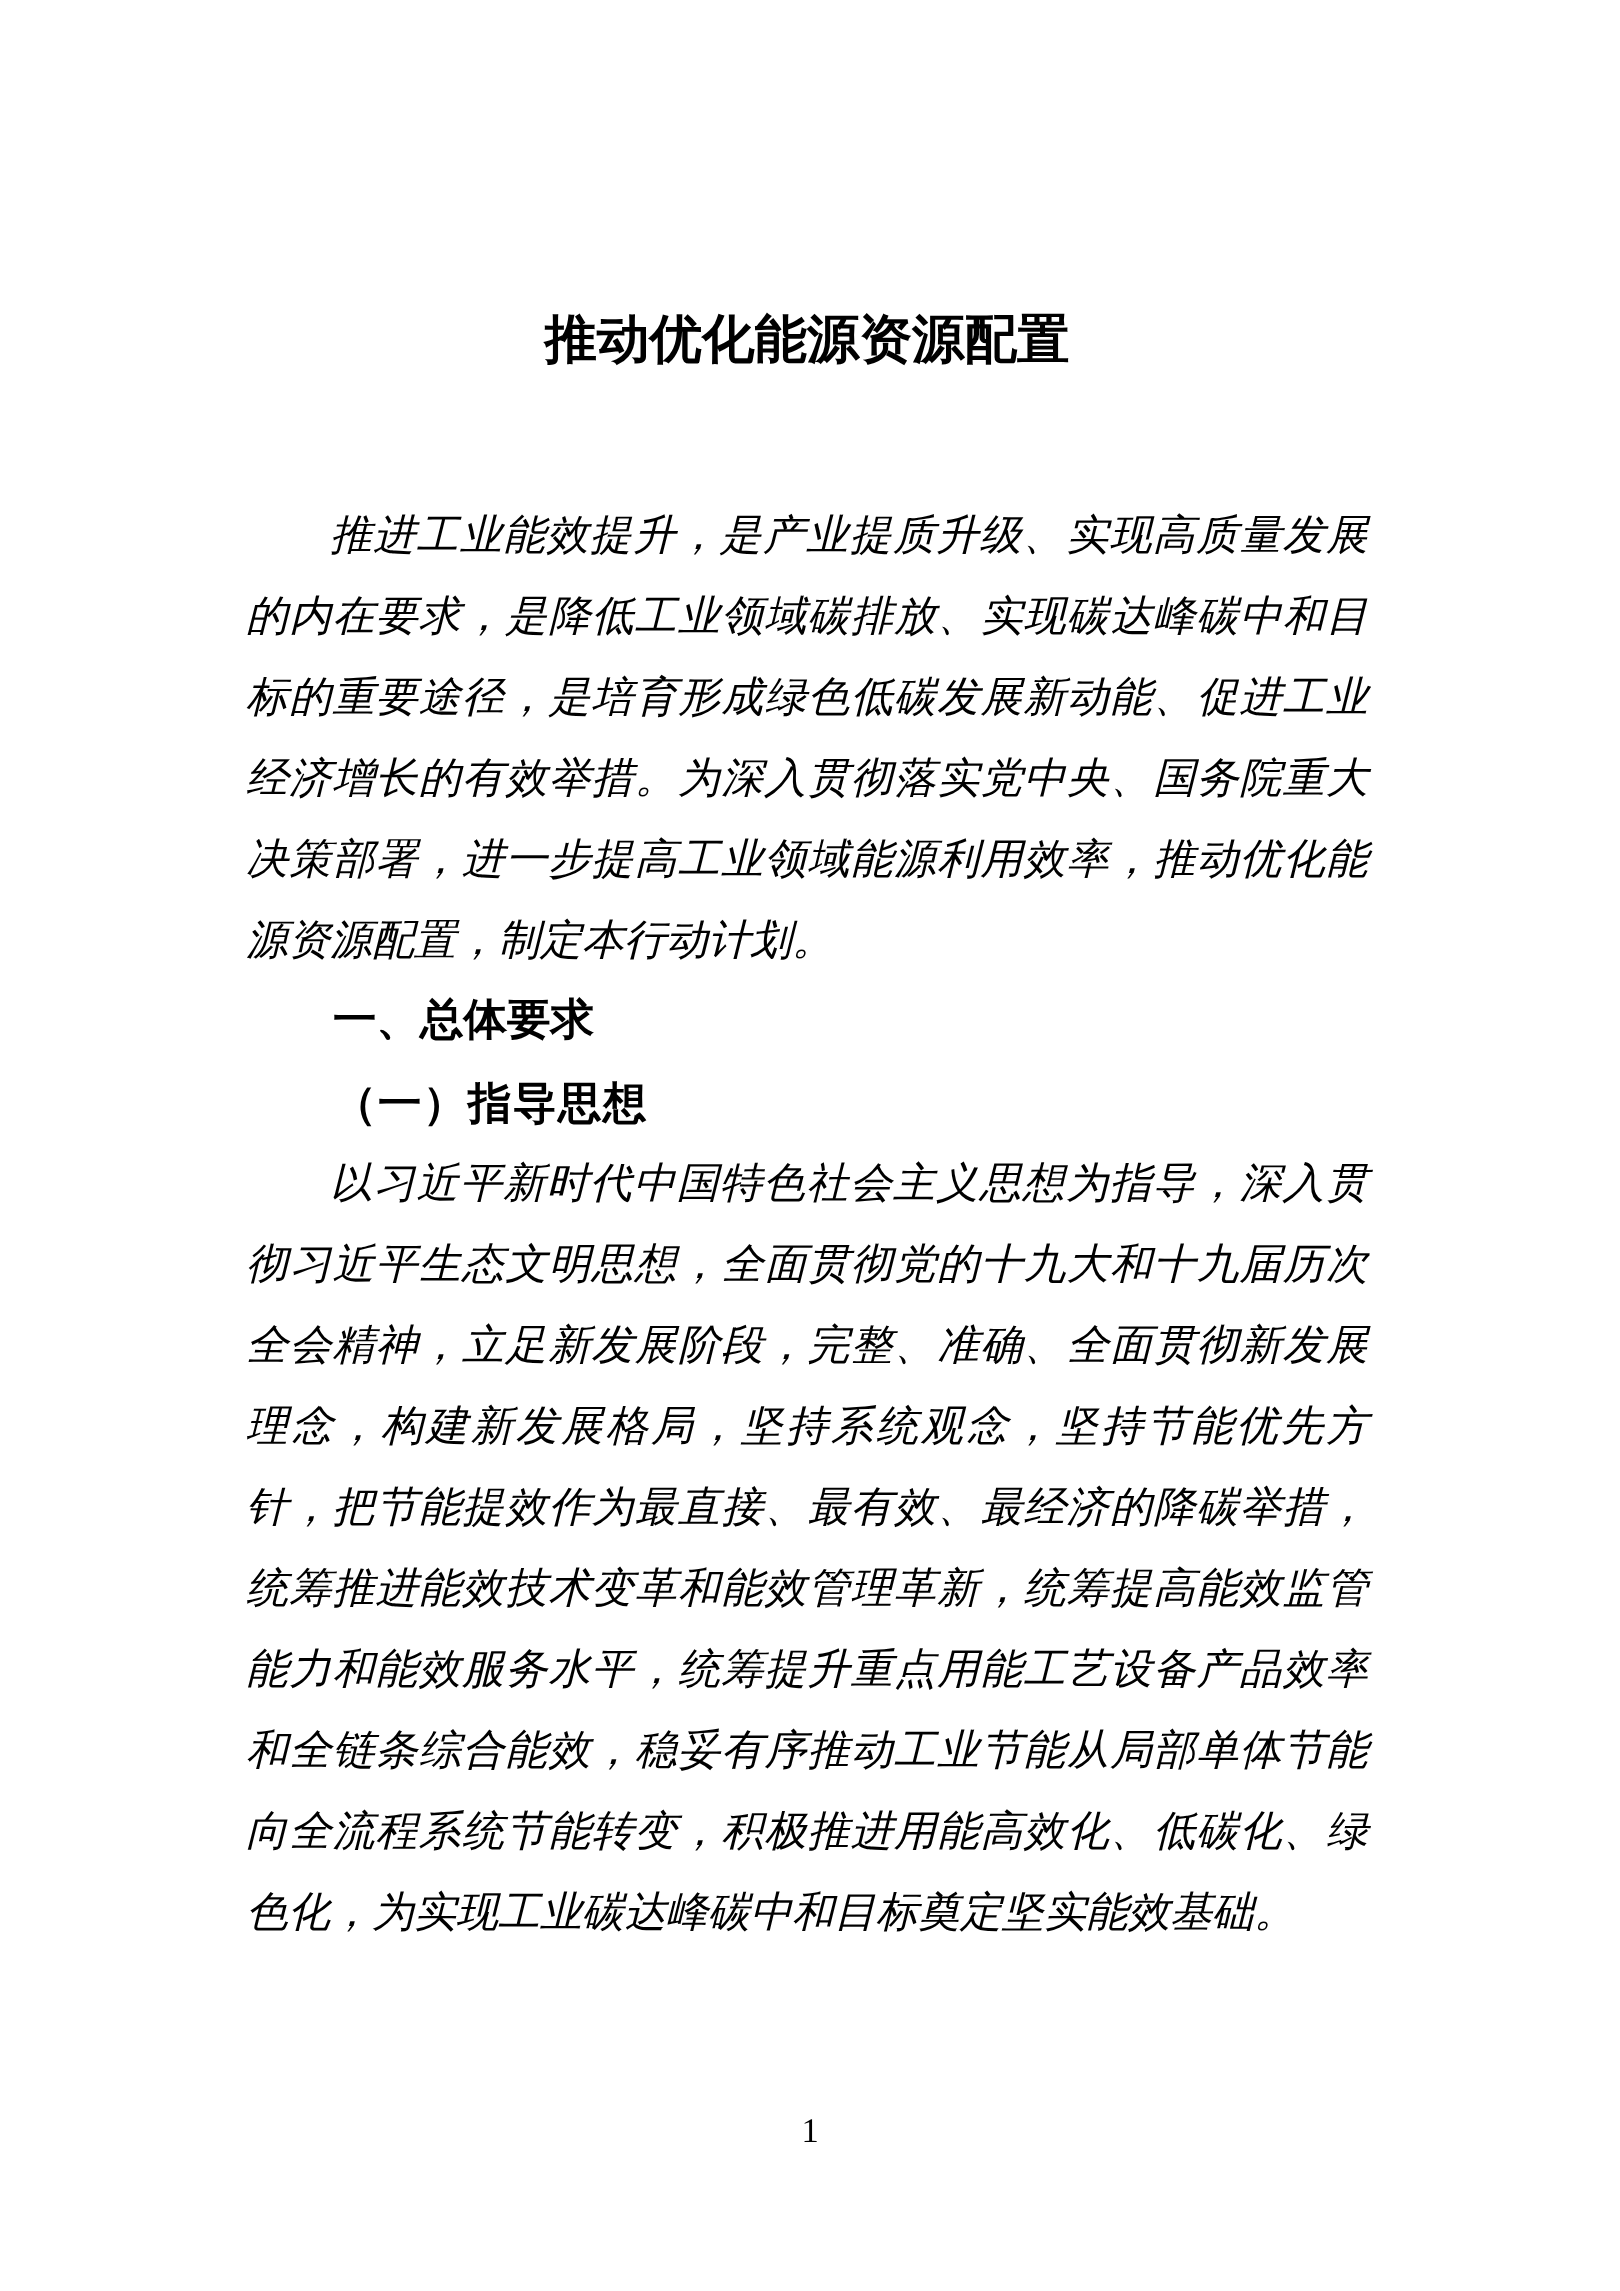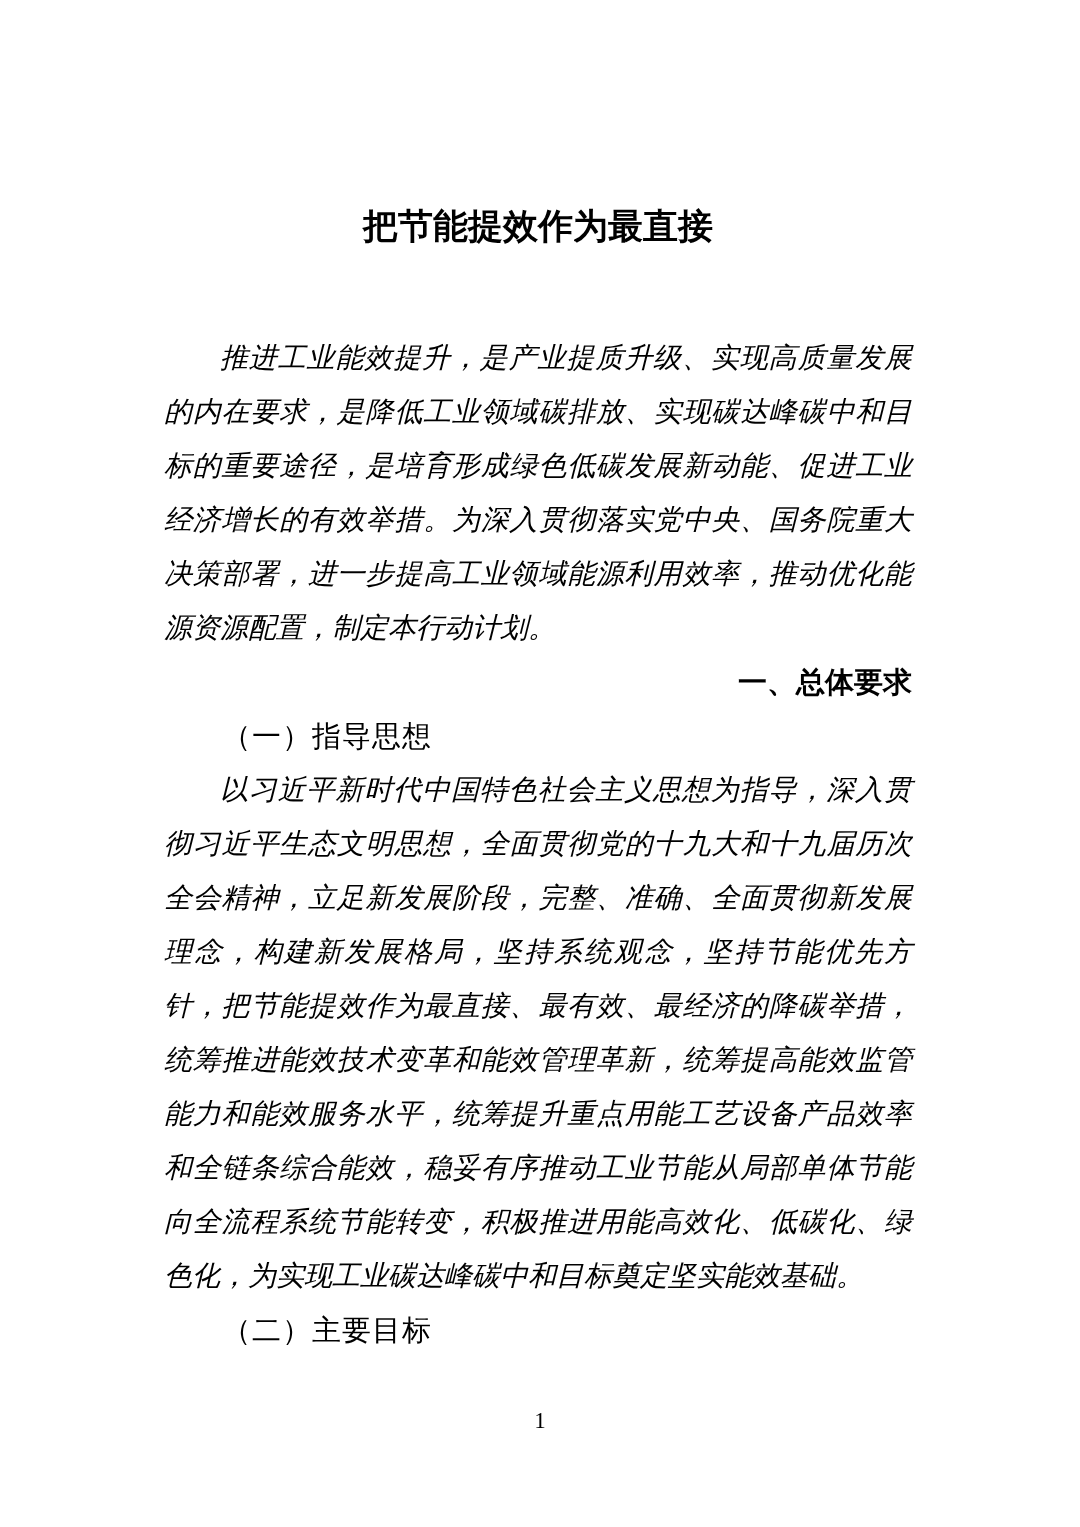--- a/index.html
+++ b/index.html
@@ -40,31 +40,30 @@
     text-justify: inter-character;
     text-indent: 56px;
     word-break: break-all;
     font-style: italic;
   }
   .para.first {
     margin-top: 81px;
   }
   .h-section {
     margin: 0;
-    font-family: Liberation Sans, sans-serif;
+    font-family: Liberation Mono, monospace;
     font-weight: 700;
     font-size: 29px;
     line-height: 54px;
     text-indent: 58px;
-    text-align: right;
   }
   .h-sub {
     margin: 0;
     font-family: "Liberation Serif", "DejaVu Serif", serif;
-    font-weight: 400;
+    font-weight: 700;
     font-size: 29px;
     line-height: 54px;
     text-indent: 58px;
     letter-spacing: 1px;
   }
   .page-number {
     position: absolute;
     top: 1406px;
     left: 0;
     width: 1080px;
@@ -73,29 +72,28 @@
     font-size: 23px;
     line-height: 30px;
   }
 </style>
 </head>
 <body>
 
 <div class="page">
   <div class="content">
 
-    <h1 class="doc-title">把节能提效作为最直接</h1>
+    <h1 class="doc-title">推动优化能源资源配置</h1>
 
     <p class="para first">推进工业能效提升，是产业提质升级、实现高质量发展的内在要求，是降低工业领域碳排放、实现碳达峰碳中和目标的重要途径，是培育形成绿色低碳发展新动能、促进工业经济增长的有效举措。为深入贯彻落实党中央、国务院重大决策部署，进一步提高工业领域能源利用效率，推动优化能源资源配置，制定本行动计划。</p>
 
     <h2 class="h-section">一、总体要求</h2>
 
     <h3 class="h-sub">（一）指导思想</h3>
 
     <p class="para">以习近平新时代中国特色社会主义思想为指导，深入贯彻习近平生态文明思想，全面贯彻党的十九大和十九届历次全会精神，立足新发展阶段，完整、准确、全面贯彻新发展理念，构建新发展格局，坚持系统观念，坚持节能优先方针，把节能提效作为最直接、最有效、最经济的降碳举措，统筹推进能效技术变革和能效管理革新，统筹提高能效监管能力和能效服务水平，统筹提升重点用能工艺设备产品效率和全链条综合能效，稳妥有序推动工业节能从局部单体节能向全流程系统节能转变，积极推进用能高效化、低碳化、绿色化，为实现工业碳达峰碳中和目标奠定坚实能效基础。</p>
 
-    <h3 class="h-sub">（二）主要目标</h3>
 
 
   </div>
 
   <div class="page-number">1</div>
 </div>
 
 </body></html>

